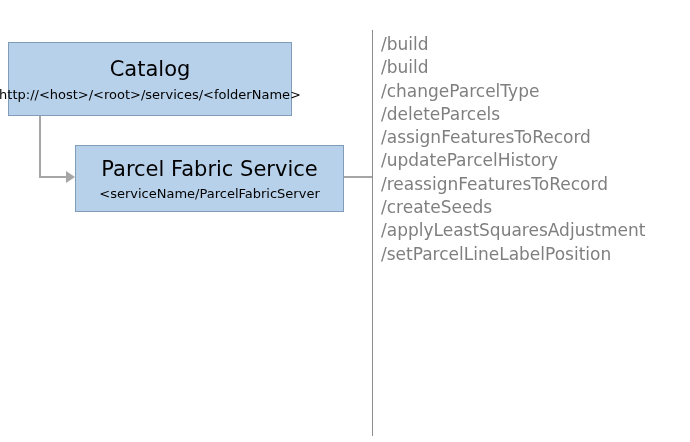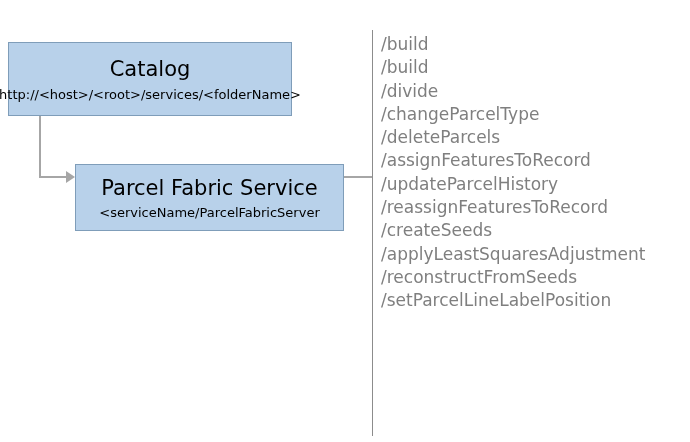--- a/index.html
+++ b/index.html
@@ -29,21 +29,21 @@
     font-size:21px;
     color:#000000;
     line-height:1.25;
   }
   .node .subtitle{
     font-size:13px;
     color:#000000;
     margin-top:4px;
   }
   #catalog-box{left:8px;top:42px;width:284px;height:74px;}
-  #service-box{left:75px;top:145px;width:269px;height:67px;margin-top:19px;}
+  #service-box{left:75px;top:145px;width:269px;height:67px;}
 
   .conn{position:absolute;background:var(--line);}
   #conn-vertical{left:39px;top:116px;width:2px;height:62px;}
   #conn-horizontal-in{left:39px;top:176px;width:29px;height:2px;}
   #conn-arrow{
     position:absolute;left:66px;top:171px;
     width:0;height:0;
     border-top:6px solid transparent;
     border-bottom:6px solid transparent;
     border-left:9px solid var(--line);
@@ -79,23 +79,21 @@
   <div class="title">Parcel Fabric Service</div>
   <div class="subtitle">&lt;serviceName/ParcelFabricServer</div>
 </div>
 
 <div class="conn" id="conn-horizontal-out"></div>
 <div class="conn" id="divider-line"></div>
 
 <div id="endpoint-list">
     <div class="endpoint-item">/build</div>
     <div class="endpoint-item">/build</div>
-    <div class="endpoint-item">/divide</div>
     <div class="endpoint-item">/changeParcelType</div>
     <div class="endpoint-item">/deleteParcels</div>
     <div class="endpoint-item">/assignFeaturesToRecord</div>
     <div class="endpoint-item">/updateParcelHistory</div>
     <div class="endpoint-item">/reassignFeaturesToRecord</div>
     <div class="endpoint-item">/createSeeds</div>
     <div class="endpoint-item">/applyLeastSquaresAdjustment</div>
-    <div class="endpoint-item">/reconstructFromSeeds</div>
     <div class="endpoint-item">/setParcelLineLabelPosition</div>
   </div>
 
 </body></html>

